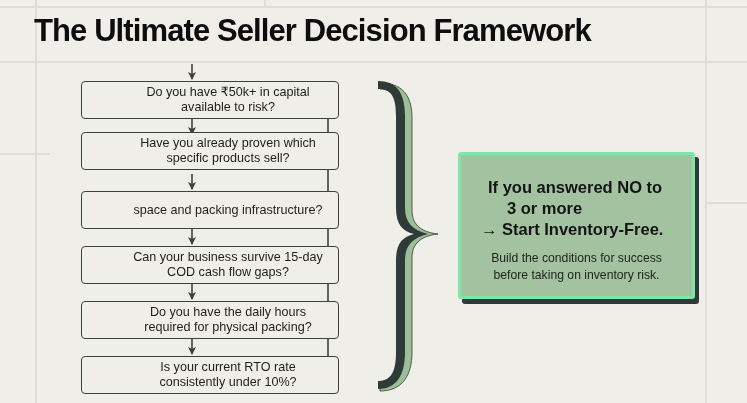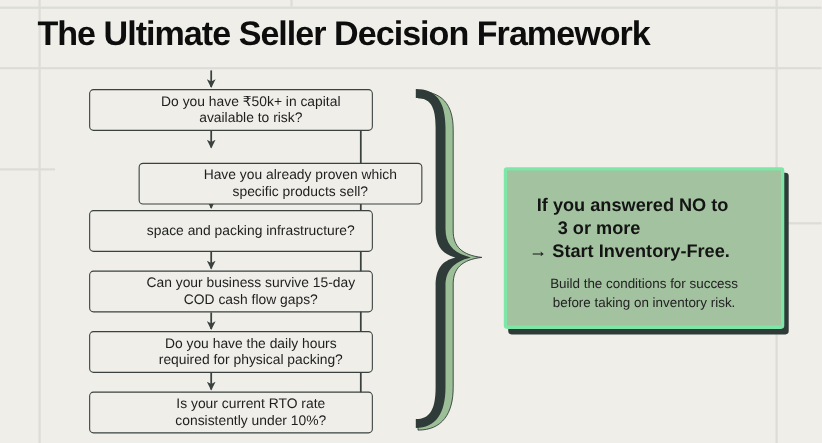--- a/index.html
+++ b/index.html
@@ -19,21 +19,21 @@
   .box {
     position: absolute; left: 81px; width: 220px; height: 36px;
     border: 1.5px solid #3a4240; border-radius: 4px;
     background: #efeee9;
     display: flex; align-items: center; justify-content: center;
     text-align: center; font-size: 12.6px; line-height: 15px; color: #1e1e1e; padding-left: 36px;
   }
   .box span { display: block; white-space: pre-line; }
   svg.connectors { position: absolute; left: 0; top: 0; }
   .result {
-    position: absolute; left: 458px; top: 152px; width: 255px; height: 147px;
+    position: absolute; left: 458px; top: 152px; width: 237px; height: 147px;
     background: #a3c2a0;
     border: 3px solid #7ee6a6;
     border-radius: 3px;
     box-shadow: 4px 5px 0 #2f3b38;
     box-sizing: border-box;
   }
   .result-headline {
     position: absolute; left: 0; right: 0; top: 22px;
     font-size: 16.5px; font-weight: bold; line-height: 21px; color: #141414;
   }
@@ -83,21 +83,21 @@
 
   <g>
     <path d="M380,83 C402,83 412,95 412,118 L412,210 C412,224 420,232 438,234 C420,236 412,244 412,258 L412,352 C412,376 402,391 380,391 L380,385 C396,385 403,374 403,352 L403,258 C403,244 410,236 425,234 C410,232 403,224 403,210 L403,118 C403,98 396,89 380,89 Z" fill="#9dbf98" stroke="#2f3b38" stroke-width="0.8"></path>
     <path d="M378,81 C396,81 405,92 405,116 L405,208 C405,222 412,230 428,234 C412,238 405,246 405,260 L405,352 C405,376 396,389 378,389 L378,381 C391,381 396,372 396,352 L396,260 C396,244 402,237 414,234 C402,231 396,224 396,208 L396,116 C396,96 391,89 378,89 Z" fill="#2f3b38"></path>
   </g>
 </svg>
 
 <div class="box" style="top:81px;">
   <span><span>Do you have ₹50k+ in capital</span><span>available to risk?</span></span>
 </div>
-<div class="box" style="top:148px;margin-left:45px;">
+<div class="box" style="top:132px;">
   <span><span>Have you already proven which</span><span>specific products sell?</span></span>
 </div>
 <div class="box" style="top:191px;">
   <span><span>space and packing infrastructure?</span></span>
 </div>
 <div class="box" style="top:246px;">
   <span><span>Can your business survive 15-day</span><span>COD cash flow gaps?</span></span>
 </div>
 <div class="box" style="top:301px;align-items:center;">
   <span><span>Do you have the daily hours</span><span>required for physical packing?</span></span>

